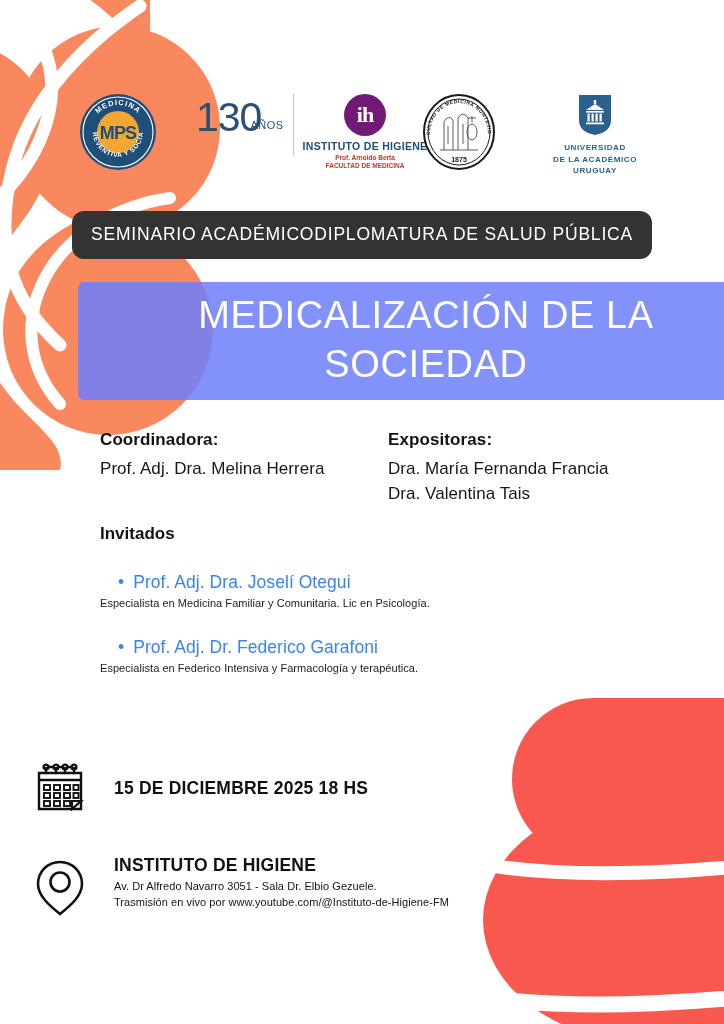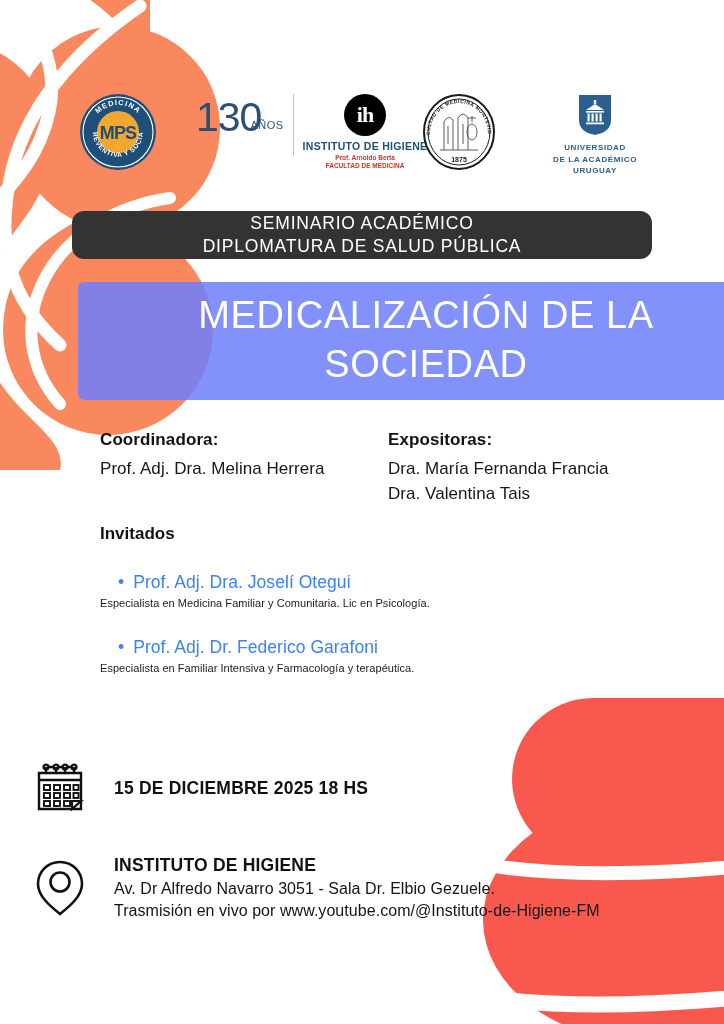--- a/index.html
+++ b/index.html
@@ -75,21 +75,21 @@
   }
   .ih-divider {
     width: 1px;
     height: 62px;
     background: #b9c6d3;
   }
   .ih-right { text-align: center; color: #1f4e79; }
   .ih-badge {
     width: 42px; height: 42px;
     border-radius: 50%;
-    background: #000000;
+    background: #701a75;
     margin: 0 auto 4px auto;
     position: relative;
   }
   .ih-badge .ih-letters {
     color: #fff;
     font-size: 22px;
     font-weight: bold;
     line-height: 42px;
     letter-spacing: -1px;
     font-family: "Liberation Serif", serif;
@@ -113,21 +113,21 @@
   .banner-dark {
     position: absolute;
     left: 72px;
     top: 211px;
     width: 580px;
     height: 48px;
     background: #333333;
     border-radius: 12px;
     color: #ffffff;
     display: flex;
-    flex-direction: column;
+    flex-direction: row;
     align-items: center;
     justify-content: center;
     z-index: 6;
   }
   .banner-dark div {
     font-size: 17.5px;
     letter-spacing: 0.8px;
     line-height: 1.32;
     font-weight: 400;
   }
@@ -242,21 +242,21 @@
   }
   .place-row .pin-icon { width: 52px; height: 58px; flex: 0 0 52px; margin-top: 4px; }
   .place-row .place-text { margin-left: 28px; }
   .place-row .p-title {
     font-size: 17.5px;
     font-weight: bold;
     color: #111111;
     letter-spacing: 0.2px;
   }
   .place-row .p-line {
-    font-size: 16px;
+    font-size: 11px;
     color: #141414;
     margin-top: 4px;
     letter-spacing: 0.05px;
   }
 </style>
 </head>
 <body>
 
 <div id="poster">
 
@@ -425,21 +425,21 @@
   <div class="invitados">
     <div class="hdr">Invitados</div>
 
     <div class="guest">
       <div class="g-name">Prof. Adj. Dra. Joselí Otegui</div>
       <div class="g-desc">Especialista en Medicina Familiar y Comunitaria. Lic en Psicología.</div>
     </div>
 
     <div class="guest">
       <div class="g-name">Prof. Adj. Dr. Federico Garafoni</div>
-      <div class="g-desc">Especialista en Familiar Intensiva y Farmacología y terapéutica.</div>
+      <div class="g-desc">Especialista en Federico Intensiva y Farmacología y terapéutica.</div>
     </div>
   </div>
 
   <div class="date-row">
     <div class="cal-icon">
       <svg viewBox="0 0 52 52" xmlns="http://www.w3.org/2000/svg">
         <g fill="none" stroke="#111111" stroke-width="2.4">
           <path d="M 5 11 L 47 11 L 47 47 L 36 47 L 5 47 Z"></path>
           <path d="M 5 18 L 47 18"></path>
           <path d="M 38 39 L 47 39 L 38 47 Z" stroke-width="2.2"></path>

